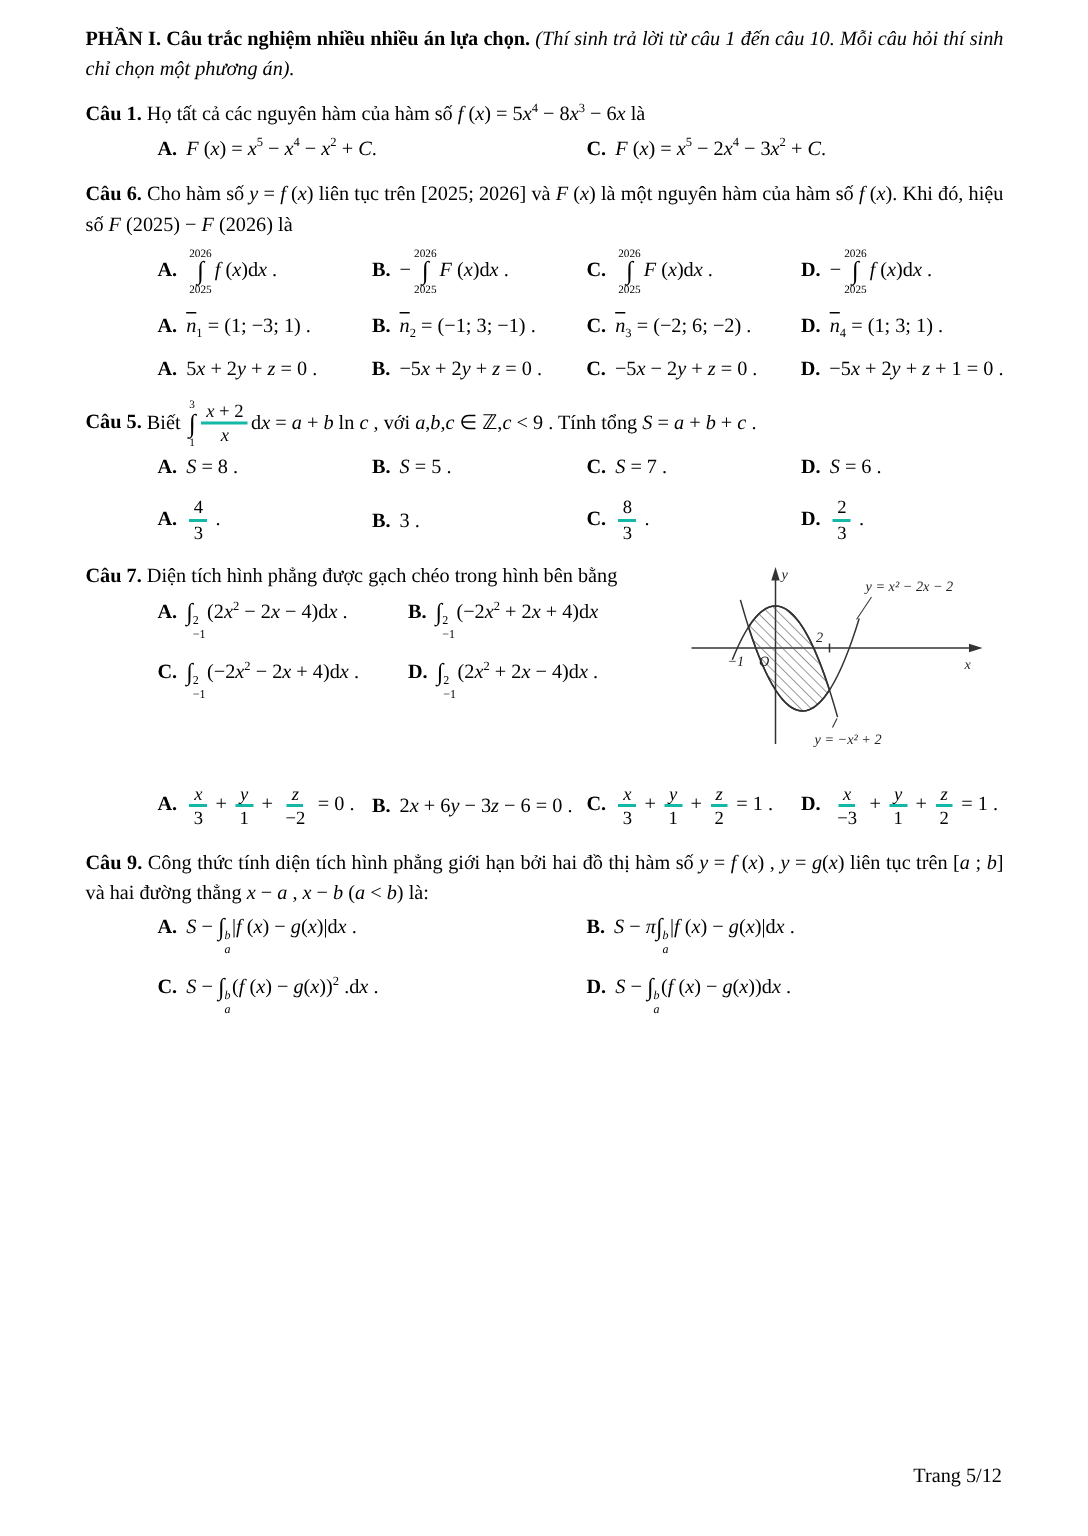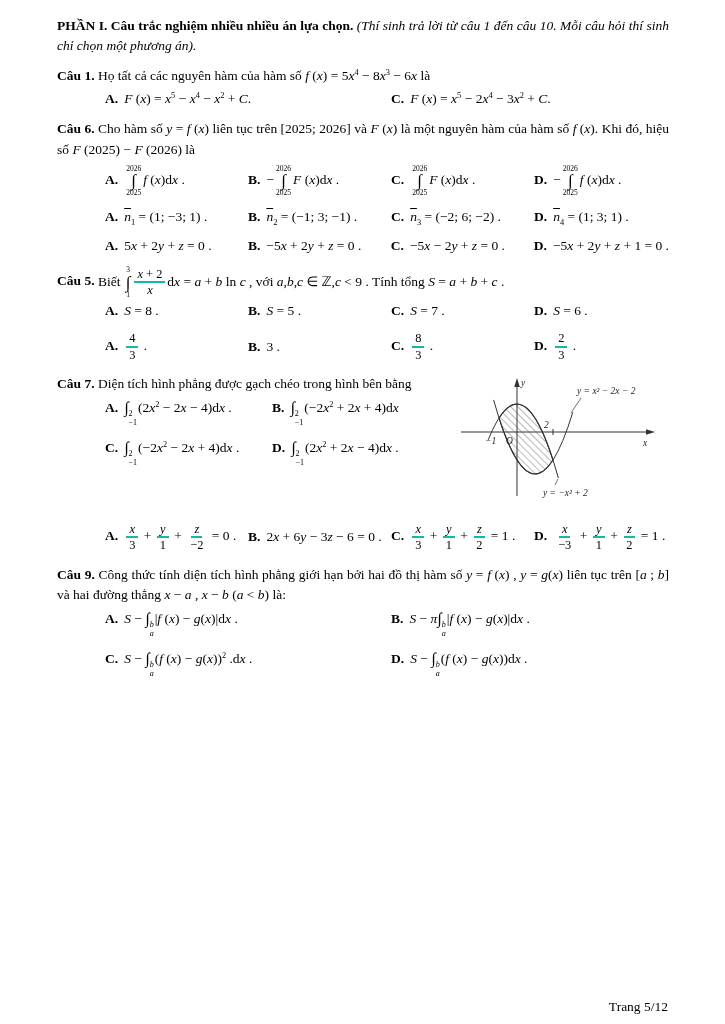--- a/index.html
+++ b/index.html
@@ -42,21 +42,21 @@
   .frac .fn { border-bottom: 2px solid #14b8a6; padding: 0 3px; }
   .frac .fd { padding: 0 3px; }
   .bigint { font-size: 16px; vertical-align: -0.08em; }
   .ilim {
     display: inline-flex; flex-direction: column; align-items: flex-start;
     line-height: 1.1; font-size: 8px; vertical-align: -0.5em; margin: 0 1px 0 0;
   }
   .with-figure { position: relative; padding-right: 238px; min-height: 136px; }
   .fig { position: absolute; top: -2px; right: 0; }
   .fig text { font-family: "Liberation Serif", serif; font-style: italic; font-size: 9.5px; fill: #222; }
-  .footer { position: absolute; bottom: 9px; right: 57px; }
+  .footer { position: absolute; bottom: 32px; right: 57px; }
 </style>
 </head>
 <body>
 
 <main class="page">
   <p class="section-title"><b>PHẦN I. Câu trắc nghiệm nhiều nhiều án lựa chọn.</b><i> (Thí sinh trả lời từ câu 1 đến câu 10. Mỗi câu hỏi thí sinh chỉ chọn một phương án).</i></p>
   <div id="questions">
       <div class="question">
     <p class="qtext"><b class="qlabel">Câu 1.</b> <span>Họ tất cả các nguyên hàm của hàm số <i>f</i> (<i>x</i>) = 5<i>x</i><sup>4</sup> − 8<i>x</i><sup>3</sup> − 6<i>x</i> là</span></p>
     <div class="options cols-2 gap-rows">

